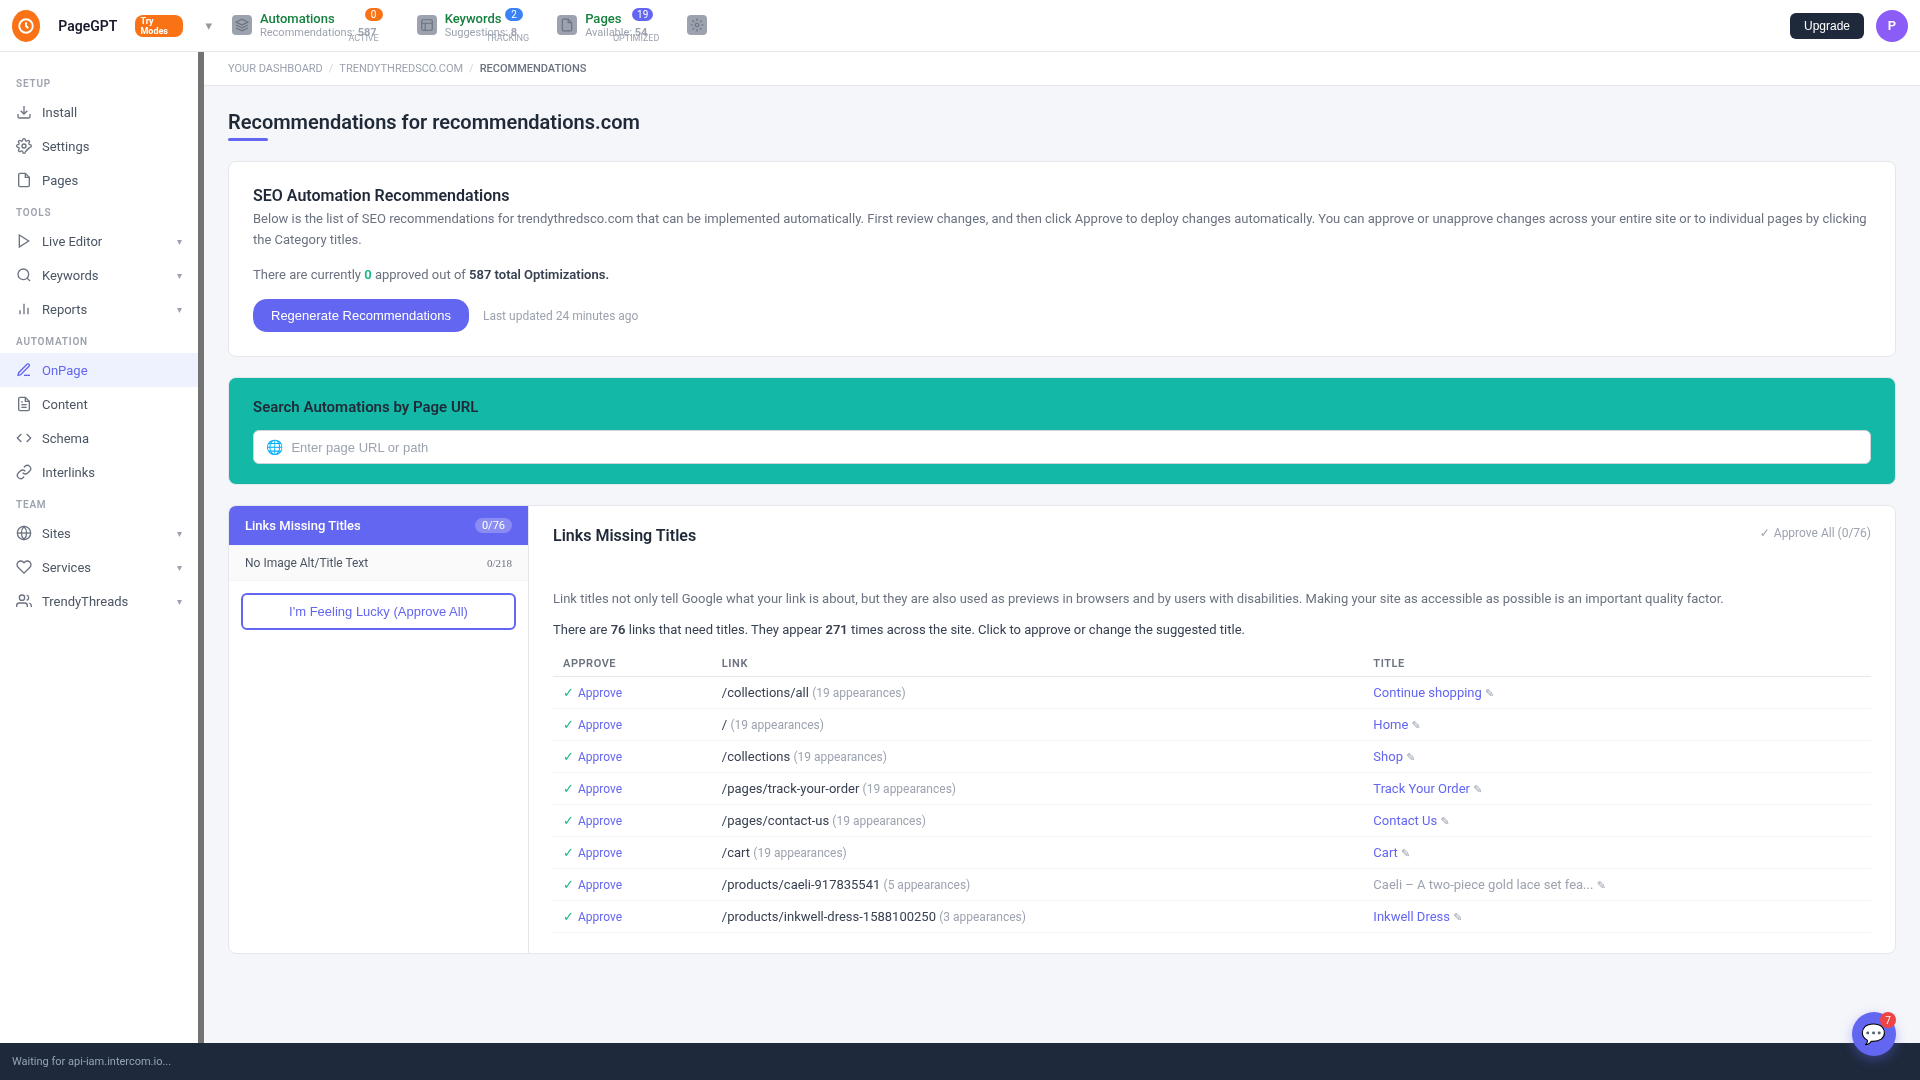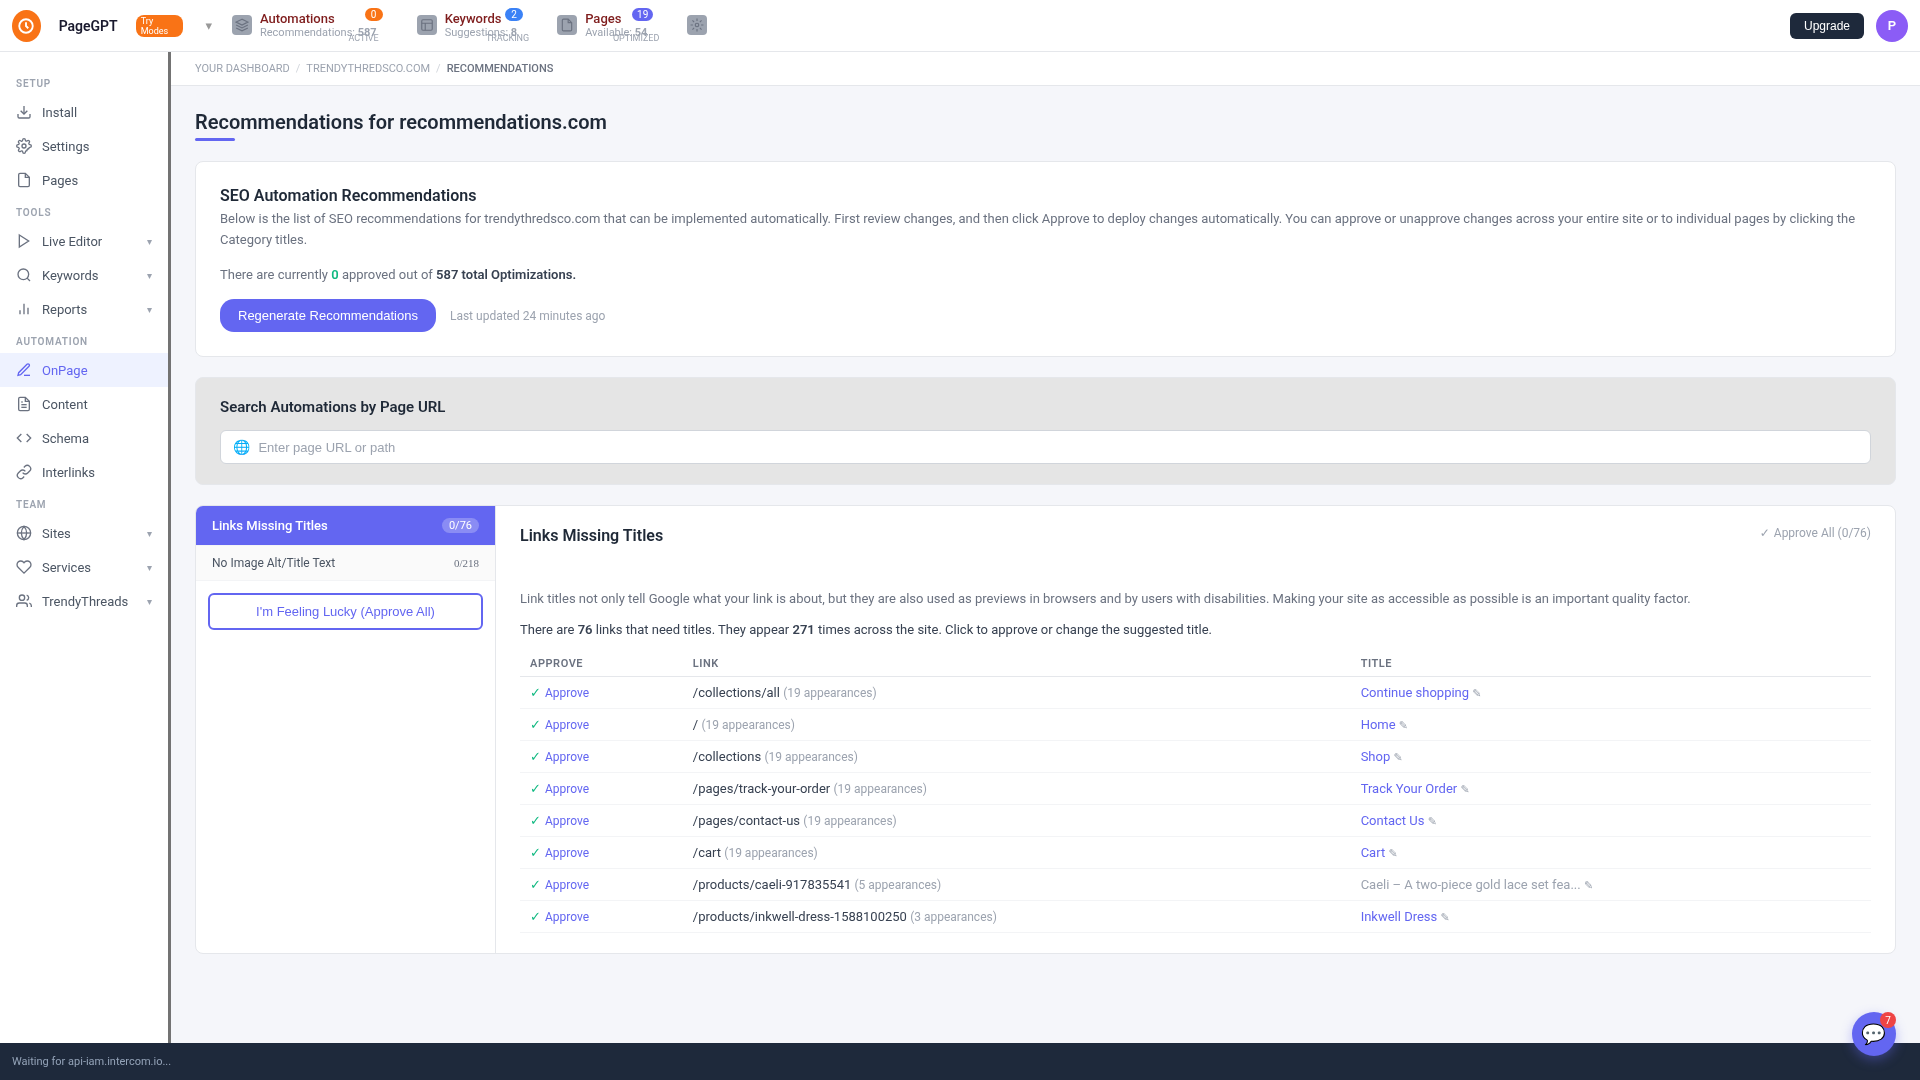--- a/index.html
+++ b/index.html
@@ -3,41 +3,41 @@
   <meta charset="utf-8">
   <style>
     * { box-sizing: border-box; margin: 0; padding: 0; }
     body { font-family: -apple-system, BlinkMacSystemFont, 'Segoe UI', Roboto, sans-serif; font-size: 13px; background: #f5f6fa; color: #333; display: flex; flex-direction: column; height: 100vh; overflow: hidden; }
 
     
     .top-nav { display: flex; align-items: center; background: #fff; border-bottom: 1px solid #e5e7eb; height: 52px; padding: 0 12px; gap: 0; flex-shrink: 0; }
     .logo-area { display: flex; align-items: center; gap: 18px; width: 200px; flex-shrink: 0; }
     .logo-circle { width: 32px; height: 32px; background: #f97316; border-radius: 50%; display: flex; align-items: center; justify-content: center; color: white; font-weight: bold; font-size: 12px; }
     .logo-text { font-size: 14px; font-weight: 600; color: #1a1a2e; }
-    .logo-badge { font-size: 9px; background: #f97316; color: white; padding: 1px 5px; border-radius: 8px; }
+    .logo-badge { font-size: 9px; background: #f97316; color: white; padding: 1px 5px; border-radius: 8px; font-weight: bold; }
     .logo-dropdown { margin-left: 4px; color: #999; cursor: pointer; }
 
     .nav-items { display: flex; flex: 1; gap: 0; }
     .nav-item { display: flex; align-items: center; padding: 0 20px; height: 52px; gap: 8px; cursor: pointer; border-bottom: 2px solid transparent; position: relative; }
     .nav-item-icon { width: 20px; height: 20px; background: #9ca3af; border-radius: 4px; display: flex; align-items: center; justify-content: center; }
     .nav-item-content { display: flex; flex-direction: column; }
-    .nav-item-title { font-size: 13px; font-weight: 500; color: #7f1d1d; }
+    .nav-item-title { font-size: 13px; font-weight: 500; color: #15803d; }
     .nav-item-sub { font-size: 11px; color: #9ca3af; }
     .nav-badge { position: absolute; top: 8px; right: 14px; background: #6366f1; color: white; font-size: 10px; padding: 1px 5px; border-radius: 8px; min-width: 18px; text-align: center; }
     .nav-badge.orange { background: #f97316; }
     .nav-badge.blue { background: #3b82f6; }
     .nav-right { display: flex; align-items: center; gap: 12px; margin-left: auto; }
     .avatar { width: 32px; height: 32px; border-radius: 50%; background: #8b5cf6; color: white; display: flex; align-items: center; justify-content: center; font-size: 13px; font-weight: 600; }
     .upgrade-btn { background: #1e293b; color: white; border: none; padding: 6px 14px; border-radius: 6px; font-size: 12px; cursor: pointer; }
 
     
     .main-layout { display: flex; flex: 1; overflow: hidden; }
 
     
-    .sidebar { width: 171px; background: #fff; border-right: 3px solid #737373; display: flex; flex-direction: column; flex-shrink: 0; overflow-y: auto; padding: 16px 0; }
+    .sidebar { width: 204px; background: #fff; border-right: 6px solid #737373; display: flex; flex-direction: column; flex-shrink: 0; overflow-y: auto; padding: 16px 0; }
     .sidebar-section-label { font-size: 10px; font-weight: 600; color: #9ca3af; letter-spacing: 0.08em; padding: 10px 16px 6px; text-transform: uppercase; }
     .sidebar-item { display: flex; align-items: center; gap: 10px; padding: 9px 16px; cursor: pointer; color: #4b5563; font-size: 13px; border-radius: 0; position: relative; }
     .sidebar-item.active { color: #6366f1; background: #eef2ff; }
     .sidebar-item-icon { width: 16px; height: 16px; display: flex; align-items: center; justify-content: center; flex-shrink: 0; }
     .sidebar-item svg { width: 16px; height: 16px; }
     .sidebar-chevron { margin-left: auto; color: #9ca3af; font-size: 10px; }
 
     
     .content { flex: 1; overflow-y: auto; display: flex; flex-direction: column; }
 
@@ -56,21 +56,21 @@
     .card { background: #fff; border: 1px solid #e5e7eb; border-radius: 8px; padding: 24px; margin-bottom: 20px; }
     .card-title { font-size: 16px; font-weight: 600; color: #1f2937; margin-bottom: 4px; }
     .card-desc { font-size: 13px; color: #6b7280; line-height: 1.6; margin-bottom: 14px; }
     .approved-count { color: #10b981; font-weight: 600; }
     .total-count { color: #374151; font-weight: 600; }
     .regen-row { display: flex; align-items: center; gap: 14px; }
     .regen-btn { background: #6366f1; color: white; border: none; padding: 9px 18px; border-radius: 14px; font-size: 13px; cursor: pointer; font-weight: 500; }
     .last-updated { font-size: 12px; color: #9ca3af; }
 
     
-    .search-card { background: #e5e5e5; border: 1px solid #e5e7eb; border-radius: 8px; padding: 20px 24px; margin-bottom: 20px; }
+    .search-card { background: #14b8a6; border: 1px solid #e5e7eb; border-radius: 8px; padding: 20px 24px; margin-bottom: 20px; }
     .search-title { font-size: 15px; font-weight: 600; color: #1f2937; margin-bottom: 14px; }
     .search-input-wrap { display: flex; align-items: center; gap: 8px; border: 1px solid #d1d5db; border-radius: 6px; padding: 8px 12px; background: #fff; }
     .search-input-wrap input { border: none; outline: none; flex: 1; font-size: 13px; color: #374151; background: transparent; }
     .search-input-wrap input::placeholder { color: #9ca3af; }
     .globe-icon { color: #9ca3af; font-size: 14px; }
 
     
     .two-col { display: grid; grid-template-columns: 300px 1fr; gap: 0; background: #fff; border: 1px solid #e5e7eb; border-radius: 8px; overflow: hidden; }
     .left-panel { border-right: 1px solid #e5e7eb; }
     .category-item { padding: 12px 16px; cursor: pointer; border-bottom: 1px solid #f3f4f6; display: flex; align-items: center; justify-content: space-between; }

